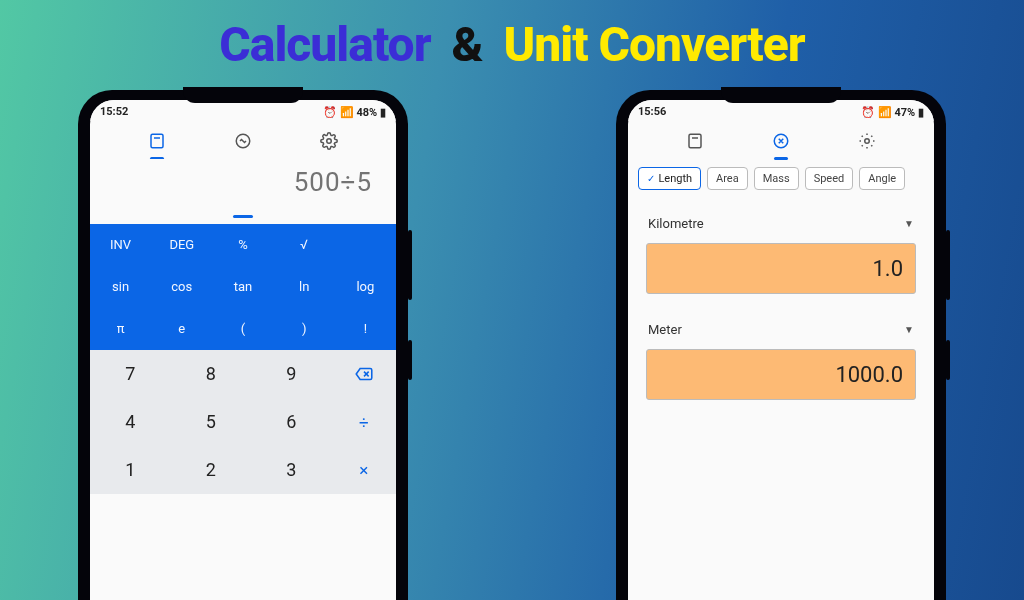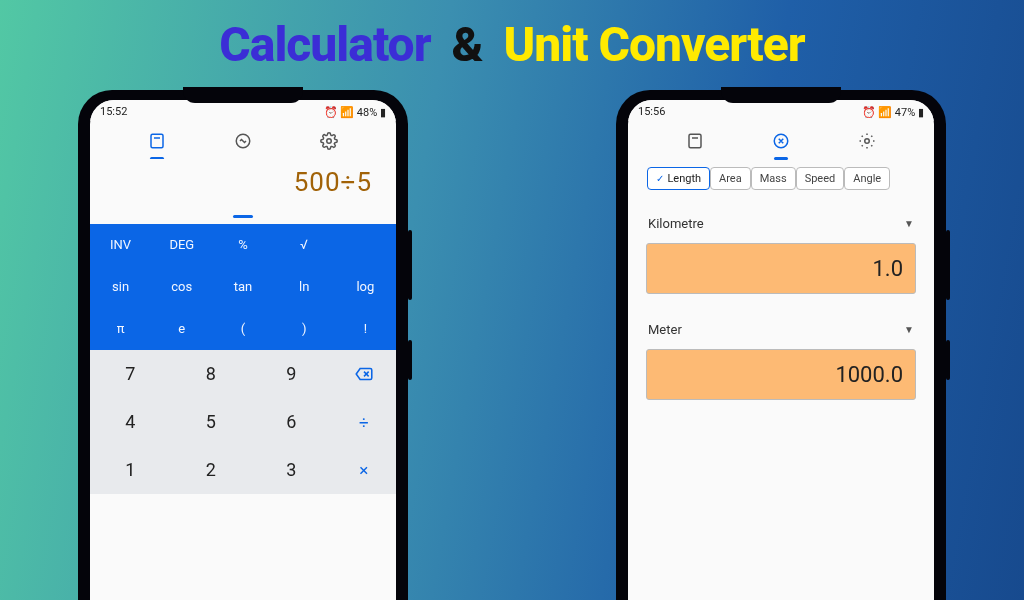--- a/index.html
+++ b/index.html
@@ -37,21 +37,21 @@
 .phone .sidebtn.b2 { top: 250px; height: 40px; }
 
 .screen {
   width: 100%; height: 100%; background: #fafafa; border-radius: 24px 24px 0 0;
   overflow: hidden; position: relative;
 }
 
 
 .statusbar {
   display: flex; justify-content: space-between; align-items: center;
-  padding: 5px 10px 2px 10px; font-size: 11px; color: #222; background: #fafafa;
+  padding: 5px 10px 2px 10px; font-size: 11px; color: #222; background: #fafafa; font-weight: bold;
 }
 .statusbar .right span { vertical-align: middle; }
 
 
 .tabbar {
   display: flex; justify-content: space-around; align-items: center;
   padding: 8px 24px 6px 24px;
 }
 .tabbar .tab {
   width: 24px; height: 24px; display: flex; align-items: center; justify-content: center;
@@ -61,21 +61,21 @@
 .tabbar .tab.active::after {
   content: ""; position: absolute; bottom: -7px; left: 50%; transform: translateX(-50%);
   width: 14px; height: 3px; background: #0b66e6; border-radius: 2px;
 }
 
 
 .display {
   text-align: right; padding: 8px 24px 6px 24px; background: #fafafa;
   position: relative;
 }
-.display .expr { font-size: 26px; color: #a16207; font-weight: 400; letter-spacing: 1px; margin-bottom: 18px;}
+.display .expr { font-size: 26px; color: #737373; font-weight: 400; letter-spacing: 1px; margin-bottom: 18px;}
 .display .result { font-size: 19px; color: #444; margin-bottom: 10px;}
 .display .handle {
   width: 20px; height: 3px; background: #0b66e6; border-radius: 2px;
   margin: 4px auto 0 auto;
 }
 
 
 .sci-panel {
   background: #0b66e6; color: #f2f6ff;
   display: grid; grid-template-columns: repeat(5, 1fr);
@@ -93,21 +93,21 @@
 }
 .keypad .k {
   height: 48px; display: flex; align-items: center; justify-content: center;
   font-size: 18px; color: #222;
 }
 .keypad .k.op { color: #0b66e6; font-size: 17px; }
 .keypad .k.bs { color: #0b66e6; }
 
 
 .chips {
-  display: flex; gap: 0; padding: 8px 8px 10px 19px; overflow: hidden;
+  display: flex; gap: 6px; padding: 8px 8px 10px 10px; overflow: hidden;
 }
 .chip {
   border: 1px solid #bbb; border-radius: 4px; padding: 4px 8px;
   font-size: 11px; color: #444; display: flex; align-items: center; gap: 3px;
   white-space: nowrap; background: #fff;
 }
 .chip.active { border-color: #0b66e6; color: #222; }
 .chip.active::before {
   content: "✓"; color: #0b66e6; font-size: 10px;
 }

